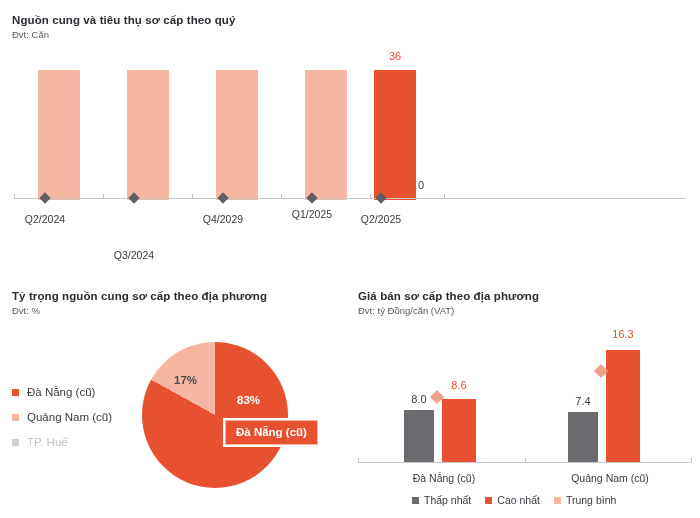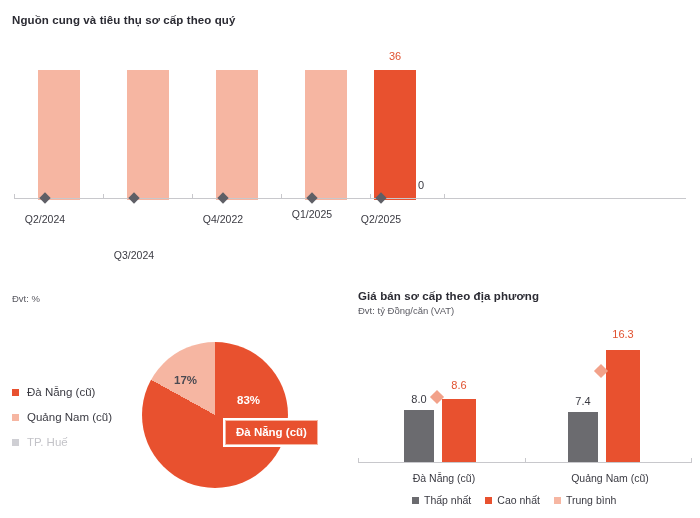--- a/index.html
+++ b/index.html
@@ -109,20 +109,21 @@
 </style>
 </head>
 <body>
 
 <div class="page">
 
   <section class="panel" id="panel-supply">
 
     <div class="hd" id="hd-supply">
       <div class="chart-title">Nguồn cung và tiêu thụ sơ cấp theo quý</div>
+      <div class="chart-subtitle">Đvt: Căn</div>
     </div>
 
     <div class="plot" id="plot-supply" style="left:14px; top:55px; width:672px; height:145px;">
 
       <div class="bar supply-light" style="left:24px;  width:42px;  height:130px;"></div>
       <div class="bar supply-light" style="left:113px; width:42px;  height:130px;"></div>
       <div class="bar supply-light" style="left:202px; width:42px;  height:130px;"></div>
       <div class="bar supply-light" style="left:291px; width:42px;  height:130px;"></div>
       <div class="bar supply-dark" style="left:360px; width:42px;  height:130px;"></div>
 
@@ -140,29 +141,30 @@
     <div class="tick-mark" style="left:444px; top:194px;"></div>
 
     <div class="diamond dark" style="left:41px;  top:194px;"></div>
     <div class="diamond dark" style="left:130px; top:194px;"></div>
     <div class="diamond dark" style="left:219px; top:194px;"></div>
     <div class="diamond dark" style="left:308px; top:194px;"></div>
     <div class="diamond dark" style="left:377px; top:194px;"></div>
 
     <div class="cat-label" style="left:5px;   top:213px; width:80px;">Q2/2024</div>
     <div class="cat-label" style="left:94px;  top:213px; width:80px;margin-top:36px;">Q3/2024</div>
-    <div class="cat-label" style="left:183px; top:213px; width:80px;">Q4/2022</div>
+    <div class="cat-label" style="left:183px; top:213px; width:80px;">Q4/2029</div>
     <div class="cat-label" style="left:272px; top:208px; width:80px;">Q1/2025</div>
     <div class="cat-label" style="left:341px; top:213px; width:80px;">Q2/2025</div>
 
   </section>
 
   <section class="panel" id="panel-share">
 
     <div class="hd" id="hd-share">
+      <div class="chart-title">Tỷ trọng nguồn cung sơ cấp theo địa phương</div>
       <div class="chart-subtitle">Đvt: %</div>
     </div>
 
     <div class="legend-col" style="left:12px; top:104px;">
       <div class="legend-item">
         <span class="legend-swatch sw-accent"></span>
         <span class="legend-text">Đà Nẵng (cũ)</span>
       </div>
       <div class="legend-item">
         <span class="legend-swatch sw-light"></span>

